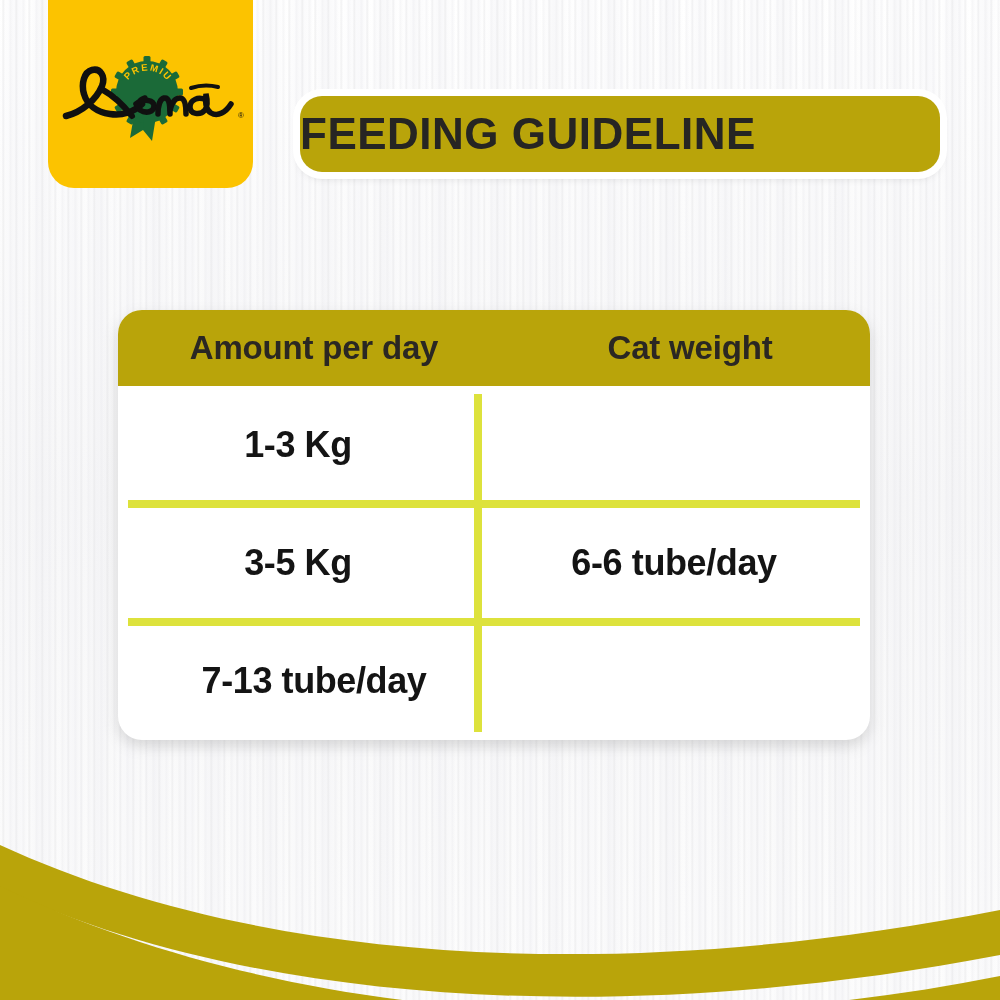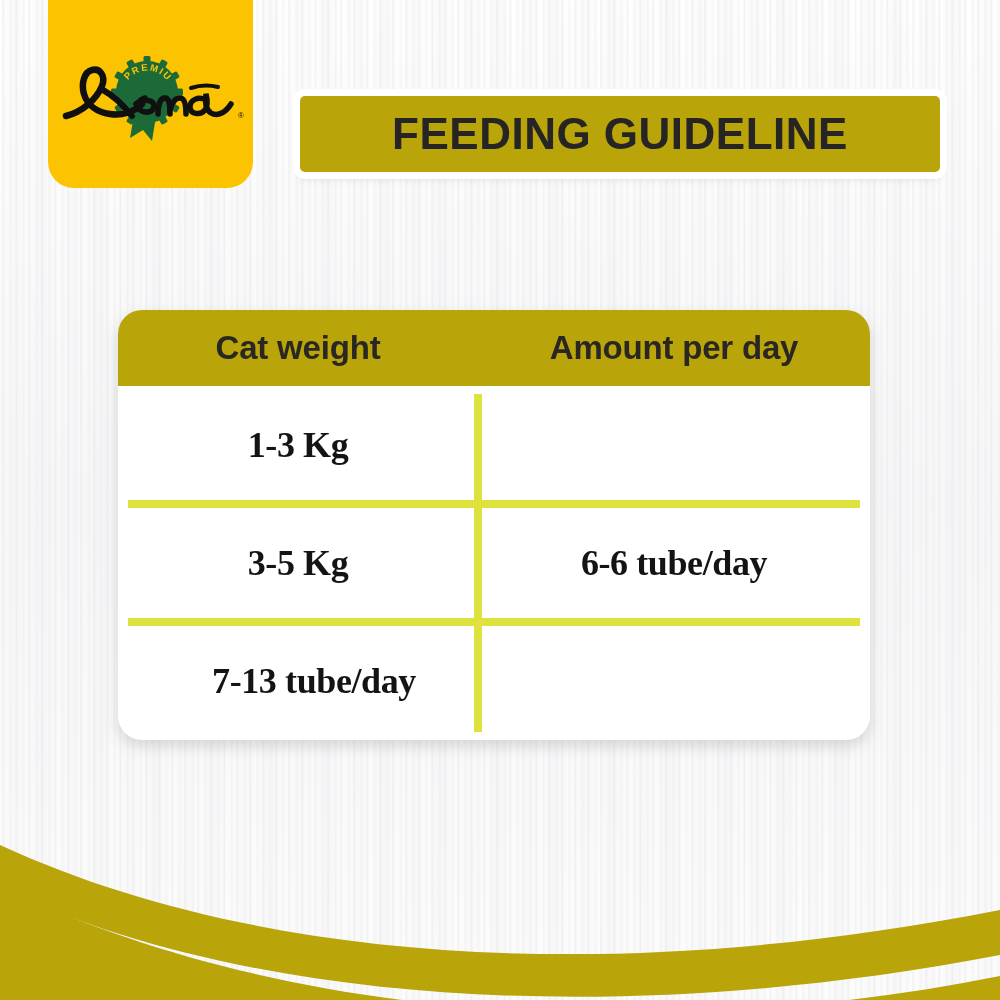--- a/index.html
+++ b/index.html
@@ -77,25 +77,24 @@
   }
 
   
   #title-banner {
     position: absolute;
     left: 300px;
     top: 96px;
     width: 640px;
     height: 76px;
     background: #b9a40a;
-    border-radius: 5px;
+    border-radius: 22px;
     box-shadow: 0 0 0 7px #ffffff, 0 5px 9px rgba(90,90,90,0.28);
     display: flex;
     align-items: center;
-    justify-content: center;
   }
   #title-text {
     font-family: "Liberation Sans", sans-serif;
     font-size: 44px;
     font-weight: bold;
     letter-spacing: 0.5px;
     color: #262523;
     white-space: nowrap;
   }
 
@@ -138,21 +137,20 @@
     height: 118px;
   }
   .td {
     display: flex;
     align-items: center;
     justify-content: center;
     font-size: 36px;
     font-weight: bold;
     color: #141414;
     letter-spacing: -0.4px;
-    font-family: Liberation Serif, serif;
   }
   .td.col-left  { width: 360px; }
   .td.col-right { width: 392px; }
 
   
   .hrule {
     position: absolute;
     left: 10px;
     width: 732px;
     height: 8px;
@@ -230,22 +228,22 @@
     </svg>
   </div>
 
   <div id="title-banner">
     <span id="title-text">FEEDING GUIDELINE</span>
   </div>
 
   <div id="table-card">
 
     <div class="thead">
+      <div class="th col-right">Amount per day</div>
       <div class="th col-left">Cat weight</div>
-      <div class="th col-right">Amount per day</div>
     </div>
 
     <div class="tbody">
 
       <div class="trow">
         <div class="td col-left">1-3 Kg</div>
       </div>
 
       <div class="trow">
         <div class="td col-left">3-5 Kg</div>

